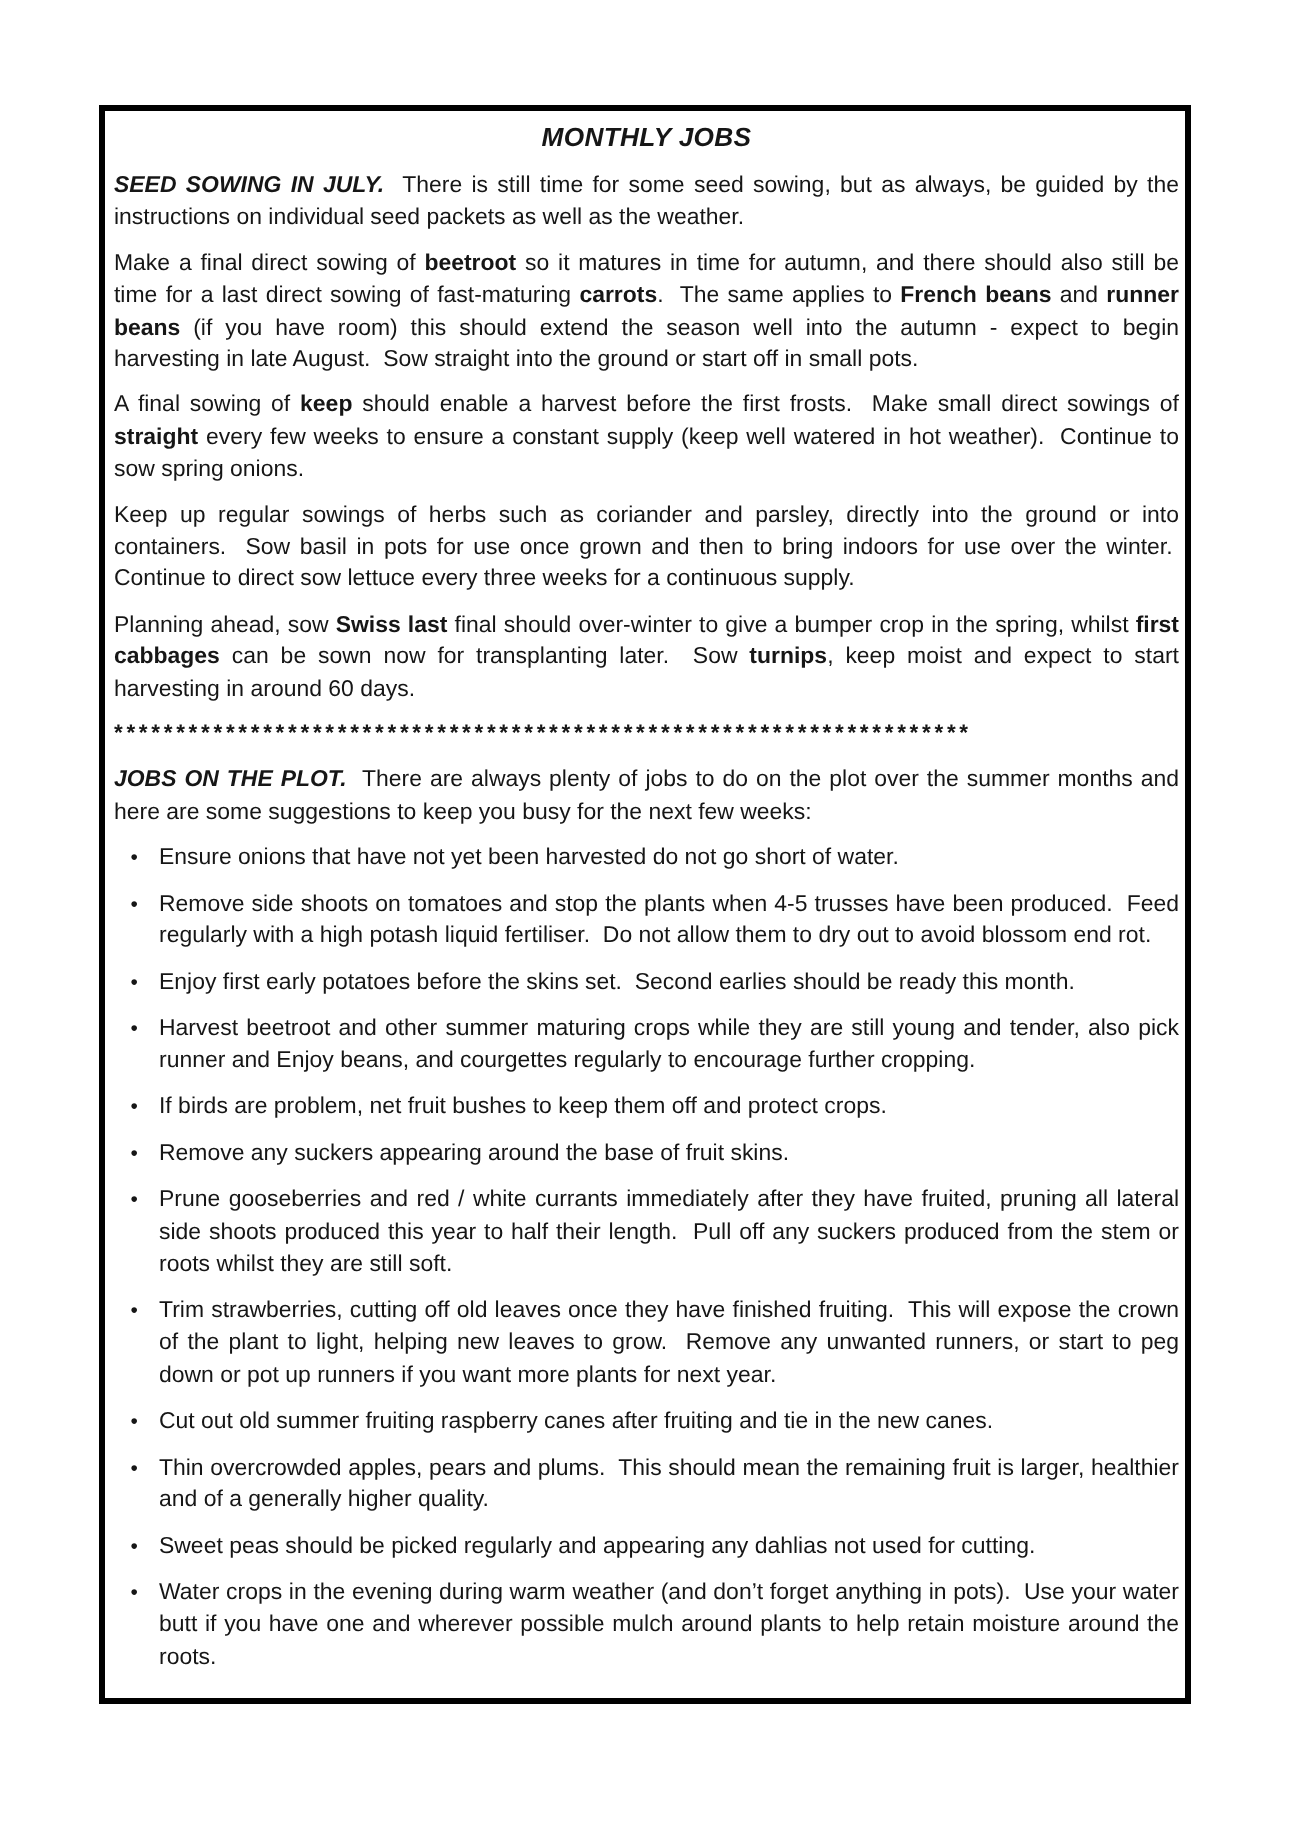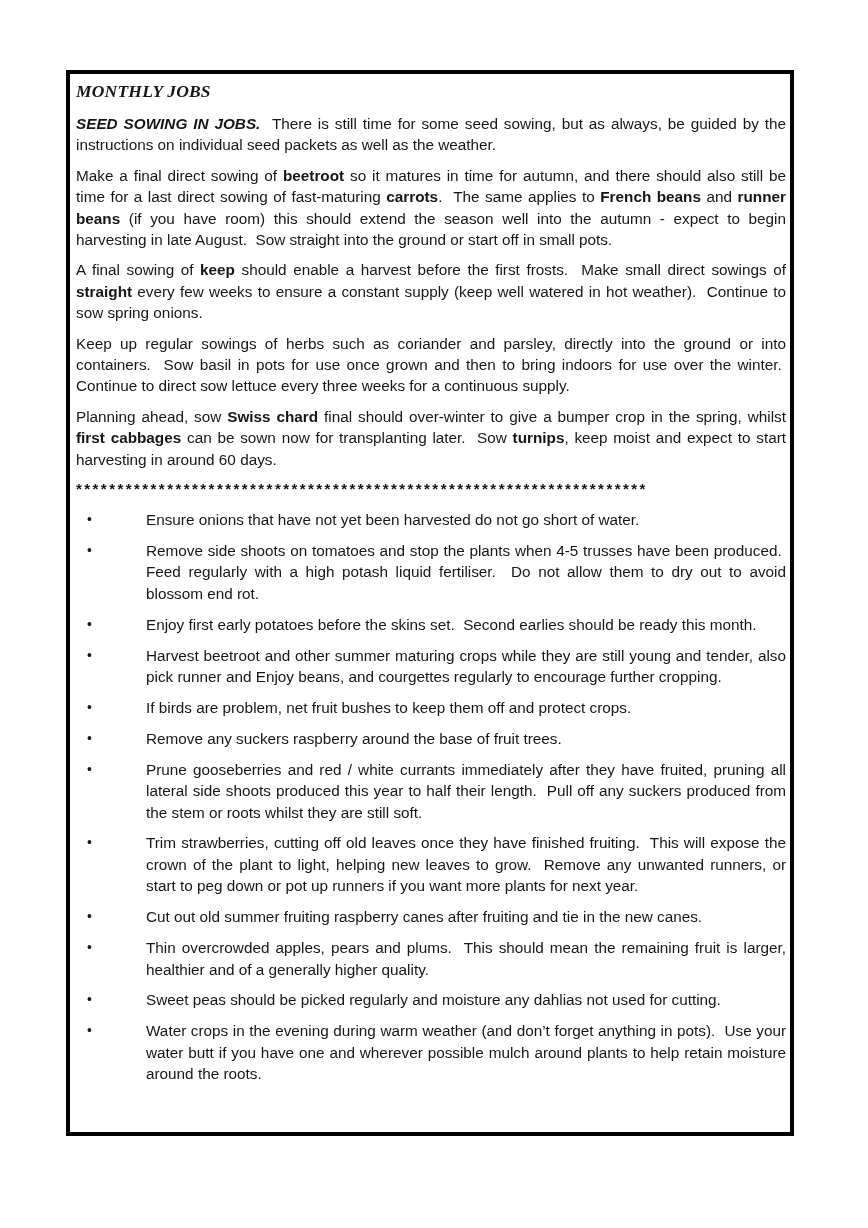--- a/index.html
+++ b/index.html
@@ -20,27 +20,26 @@
     top: 70px;
     width: 728px;
     height: 1066px;
     border: 4px solid #000000;
     box-sizing: border-box;
     padding: 4px 4px 0 6px;
     overflow: hidden;
     background: #ffffff;
   }
   .page-title {
-    text-align: left;
+    text-align: center;
     font-weight: bold;
     font-style: italic;
     font-size: 17.5px;
     margin: 3px 0 11px 0;
     letter-spacing: 0.2px;
-    font-family: Liberation Serif, serif;
   }
   .para {
     font-size: 15.3px;
     line-height: 21.4px;
     text-align: justify;
     margin: 0 0 9px 0;
   }
   .para .bi {
     font-weight: bold;
     font-style: italic;
@@ -70,38 +69,38 @@
   }
   .bullet {
     flex: 0 0 30px;
     box-sizing: border-box;
     padding-left: 11px;
     font-size: 14px;
   }
   .btext {
     flex: 1 1 auto;
     text-align: justify;
-    margin-left: 40px;
   }
 </style>
 </head>
 <body>
 
 <div class="frame">
 
   <div class="page-title">MONTHLY JOBS</div>
 
-  <p class="para"><span class="bi">SEED SOWING IN JOBS.</span><span>&nbsp; There is still time for some seed sowing, but as always, be guided by the instructions on individual seed packets as well as the weather.</span></p>
+  <p class="para"><span class="bi">SEED SOWING IN JULY.</span><span>&nbsp; There is still time for some seed sowing, but as always, be guided by the instructions on individual seed packets as well as the weather.</span></p>
   <p class="para"><span>Make a final direct sowing of </span><span class="b">beetroot</span><span> so it matures in time for autumn, and there should also still be time for a last direct sowing of fast-maturing </span><span class="b">carrots</span><span>.&nbsp; The same applies to </span><span class="b">French beans</span><span> and </span><span class="b">runner beans</span><span> (if you have room) this should extend the season well into the autumn - expect to begin harvesting in late August.&nbsp; Sow straight into the ground or start off in small pots.</span></p>
   <p class="para"><span>A final sowing of </span><span class="b">keep</span><span> should enable a harvest before the first frosts.&nbsp; Make small direct sowings of </span><span class="b">straight</span><span> every few weeks to ensure a constant supply (keep well watered in hot weather).&nbsp; Continue to sow spring onions.</span></p>
   <p class="para"><span>Keep up regular sowings of herbs such as coriander and parsley, directly into the ground or into containers.&nbsp; Sow basil in pots for use once grown and then to bring indoors for use over the winter.&nbsp; Continue to direct sow lettuce every three weeks for a continuous supply.</span></p>
-  <p class="para"><span>Planning ahead, sow </span><span class="b">Swiss chard</span><span> final should over-winter to give a bumper crop in the spring, whilst </span><span class="b">first cabbages</span><span> can be sown now for transplanting later.&nbsp; Sow </span><span class="b">turnips</span><span>, keep moist and expect to start harvesting in around 60 days.</span></p>
+  <p class="para"><span>Planning ahead, sow </span><span class="b">Swiss last</span><span> final should over-winter to give a bumper crop in the spring, whilst </span><span class="b">first cabbages</span><span> can be sown now for transplanting later.&nbsp; Sow </span><span class="b">turnips</span><span>, keep moist and expect to start harvesting in around 60 days.</span></p>
 
   <div class="separator">*********************************************************************</div>
 
+  <p class="para"><span class="bi">JOBS ON THE PLOT.</span><span>&nbsp; There are always plenty of jobs to do on the plot over the summer months and here are some suggestions to keep you busy for the next few weeks:</span></p>
 
   <ul class="jobs-list">
     <li>
       <span class="bullet">•</span>
       <span class="btext">Ensure onions that have not yet been harvested do not go short of water.</span>
     </li>
     <li>
       <span class="bullet">•</span>
       <span class="btext">Remove side shoots on tomatoes and stop the plants when 4-5 trusses have been produced.&nbsp; Feed regularly with a high potash liquid fertiliser.&nbsp; Do not allow them to dry out to avoid blossom end rot.</span>
     </li>
@@ -112,41 +111,41 @@
     <li>
       <span class="bullet">•</span>
       <span class="btext">Harvest beetroot and other summer maturing crops while they are still young and tender, also pick runner and Enjoy beans, and courgettes regularly to encourage further cropping.</span>
     </li>
     <li>
       <span class="bullet">•</span>
       <span class="btext">If birds are problem, net fruit bushes to keep them off and protect crops.</span>
     </li>
     <li>
       <span class="bullet">•</span>
-      <span class="btext">Remove any suckers raspberry around the base of fruit trees.</span>
+      <span class="btext">Remove any suckers appearing around the base of fruit skins.</span>
     </li>
     <li>
       <span class="bullet">•</span>
       <span class="btext">Prune gooseberries and red / white currants immediately after they have fruited, pruning all lateral side shoots produced this year to half their length.&nbsp; Pull off any suckers produced from the stem or roots whilst they are still soft.</span>
     </li>
     <li>
       <span class="bullet">•</span>
       <span class="btext">Trim strawberries, cutting off old leaves once they have finished fruiting.&nbsp; This will expose the crown of the plant to light, helping new leaves to grow.&nbsp; Remove any unwanted runners, or start to peg down or pot up runners if you want more plants for next year.</span>
     </li>
     <li>
       <span class="bullet">•</span>
       <span class="btext">Cut out old summer fruiting raspberry canes after fruiting and tie in the new canes.</span>
     </li>
     <li>
       <span class="bullet">•</span>
       <span class="btext">Thin overcrowded apples, pears and plums.&nbsp; This should mean the remaining fruit is larger, healthier and of a generally higher quality.</span>
     </li>
     <li>
       <span class="bullet">•</span>
-      <span class="btext">Sweet peas should be picked regularly and moisture any dahlias not used for cutting.</span>
+      <span class="btext">Sweet peas should be picked regularly and appearing any dahlias not used for cutting.</span>
     </li>
     <li>
       <span class="bullet">•</span>
       <span class="btext">Water crops in the evening during warm weather (and don’t forget anything in pots).&nbsp; Use your water butt if you have one and wherever possible mulch around plants to help retain moisture around the roots.</span>
     </li>
   </ul>
 
 </div>
 
 </body></html>

